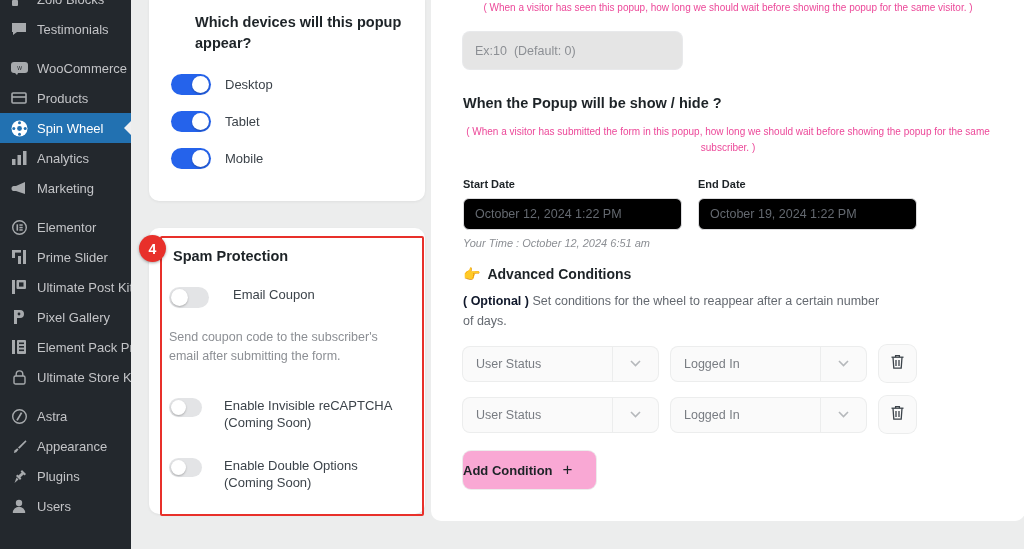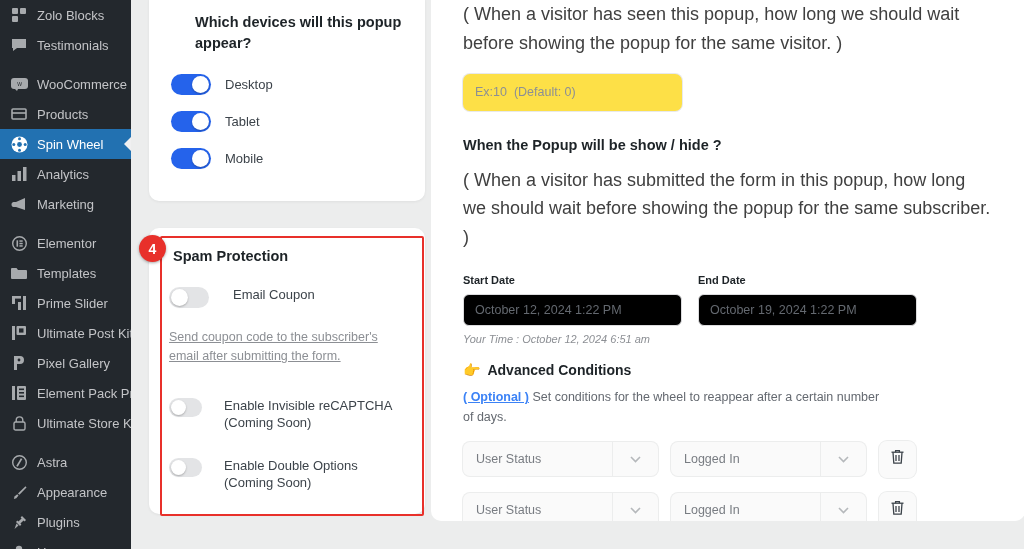--- a/index.html
+++ b/index.html
@@ -9,21 +9,21 @@
     font-family: "Liberation Sans", sans-serif;
     background: #eceded;
   }
   #app { position: relative; width: 1024px; height: 549px; display: flex; }
 
   
   .sidebar {
     width: 131px; height: 549px;
     background: #23282d;
     flex: 0 0 131px;
-    padding-top: 16px;
+    padding-top: 0;
     overflow: hidden;
     position: relative;
   }
   .nav-item {
     display: flex; align-items: center;
     height: 30px;
     padding-left: 9px;
     color: #c3c4c7;
     font-size: 13px;
     position: relative;
@@ -149,53 +149,53 @@
     padding-left: 4px;
   }
   .spam-row { display: flex; align-items: flex-start; margin-bottom: 0; }
   .spam-row .switch { margin-top: 1px; }
   .spam-row .toggle-label { margin-left: 24px; font-size: 13px; color: #3c434a; }
   .spam-desc {
     font-size: 12.5px;
     color: #8c8f94;
     line-height: 1.55;
     margin-top: 20px;
-    text-decoration: underline;
   }
   .spam-sub { margin-top: 30px; }
   .spam-sub .spam-row { margin-bottom: 25px; }
   .spam-sub .spam-row:last-child { margin-bottom: 0; }
   .spam-sub .toggle-label { margin-left: 22px; }
   .switch.sm { width: 33px; height: 19px; border-radius: 10px; flex: 0 0 33px; }
   .switch.sm .knob { width: 15px; height: 15px; }
 
   
   .right-panel {
     position: absolute;
     left: 300px; top: -26px;
     width: 594px;
     height: 547px;
     background: #ffffff;
     border-radius: 10px;
     padding: 26px 32px 0 32px;
     overflow: hidden;
   }
   .helper {
-    font-size: 18px;
-    color: #404040;
+    font-size: 10px;
+    color: #ec4899;
     line-height: 1.6;
+    text-align: center;
   }
   .input-group {
     display: flex;
     margin-top: 16px;
     width: 219px;
     height: 37px;
     border-radius: 7px;
     overflow: hidden;
-    background: #fde047;
+    background: #e5e5e5;
     box-shadow: 0 0 0 1px #e8e9eb;
     gap: 39px;
   }
   .input-group input {
     flex: 1;
     border: 0;
     background: transparent;
     padding: 0 12px;
     font-size: 12.5px;
     color: #6b7177;
@@ -244,21 +244,21 @@
     font-size: 14px; font-weight: bold; color: #1d2327;
     margin-top: 17px;
     display: flex; align-items: center;
   }
   .adv-title .hand { margin-right: 7px; font-size: 14px; font-style: normal; }
   .adv-desc {
     font-size: 12.5px; color: #646970; line-height: 1.6;
     margin-top: 9px;
     max-width: 420px;
   }
-  .adv-desc b { color: #3b82f6; font-weight: bold; text-decoration: underline; }
+  .adv-desc b { color: #0f172a; font-weight: bold; }
   .cond-row {
     display: flex; align-items: center;
     margin-top: 14px;
   }
   .sel {
     width: 195px; height: 34px;
     background: #fafafa;
     border-radius: 7px;
     box-shadow: 0 0 0 1px #eceded;
     display: flex; align-items: center;
@@ -388,28 +388,20 @@
             <circle cx="7.5" cy="7.5" r="6.8"></circle>
             <rect x="4.5" y="4.3" width="1.6" height="6.4" fill="currentColor" stroke="none"></rect>
             <rect x="7.4" y="4.3" width="3.3" height="1.5" fill="currentColor" stroke="none"></rect>
             <rect x="7.4" y="6.8" width="3.3" height="1.5" fill="currentColor" stroke="none"></rect>
             <rect x="7.4" y="9.2" width="3.3" height="1.5" fill="currentColor" stroke="none"></rect>
           </svg>
       </span>
       <span class="lbl">Elementor</span>
     </div>
 
-    <div class="nav-item">
-      <span class="ico">
-        <svg width="16" height="13" viewBox="0 0 16 13" fill="currentColor">
-            <path d="M0 2a1 1 0 011-1h4.5l1.5 2H15a1 1 0 011 1v7a1 1 0 01-1 1H1a1 1 0 01-1-1z"></path>
-          </svg>
-      </span>
-      <span class="lbl">Templates</span>
-    </div>
 
     <div class="nav-item">
       <span class="ico">
         <svg width="14" height="14" viewBox="0 0 14 14" fill="currentColor">
             <rect x="0" y="0" width="3" height="8"></rect>
             <rect x="0" y="0" width="9" height="2.6"></rect>
             <rect x="6" y="6" width="3" height="8"></rect>
             <rect x="11" y="0" width="3" height="14"></rect>
           </svg>
       </span>

